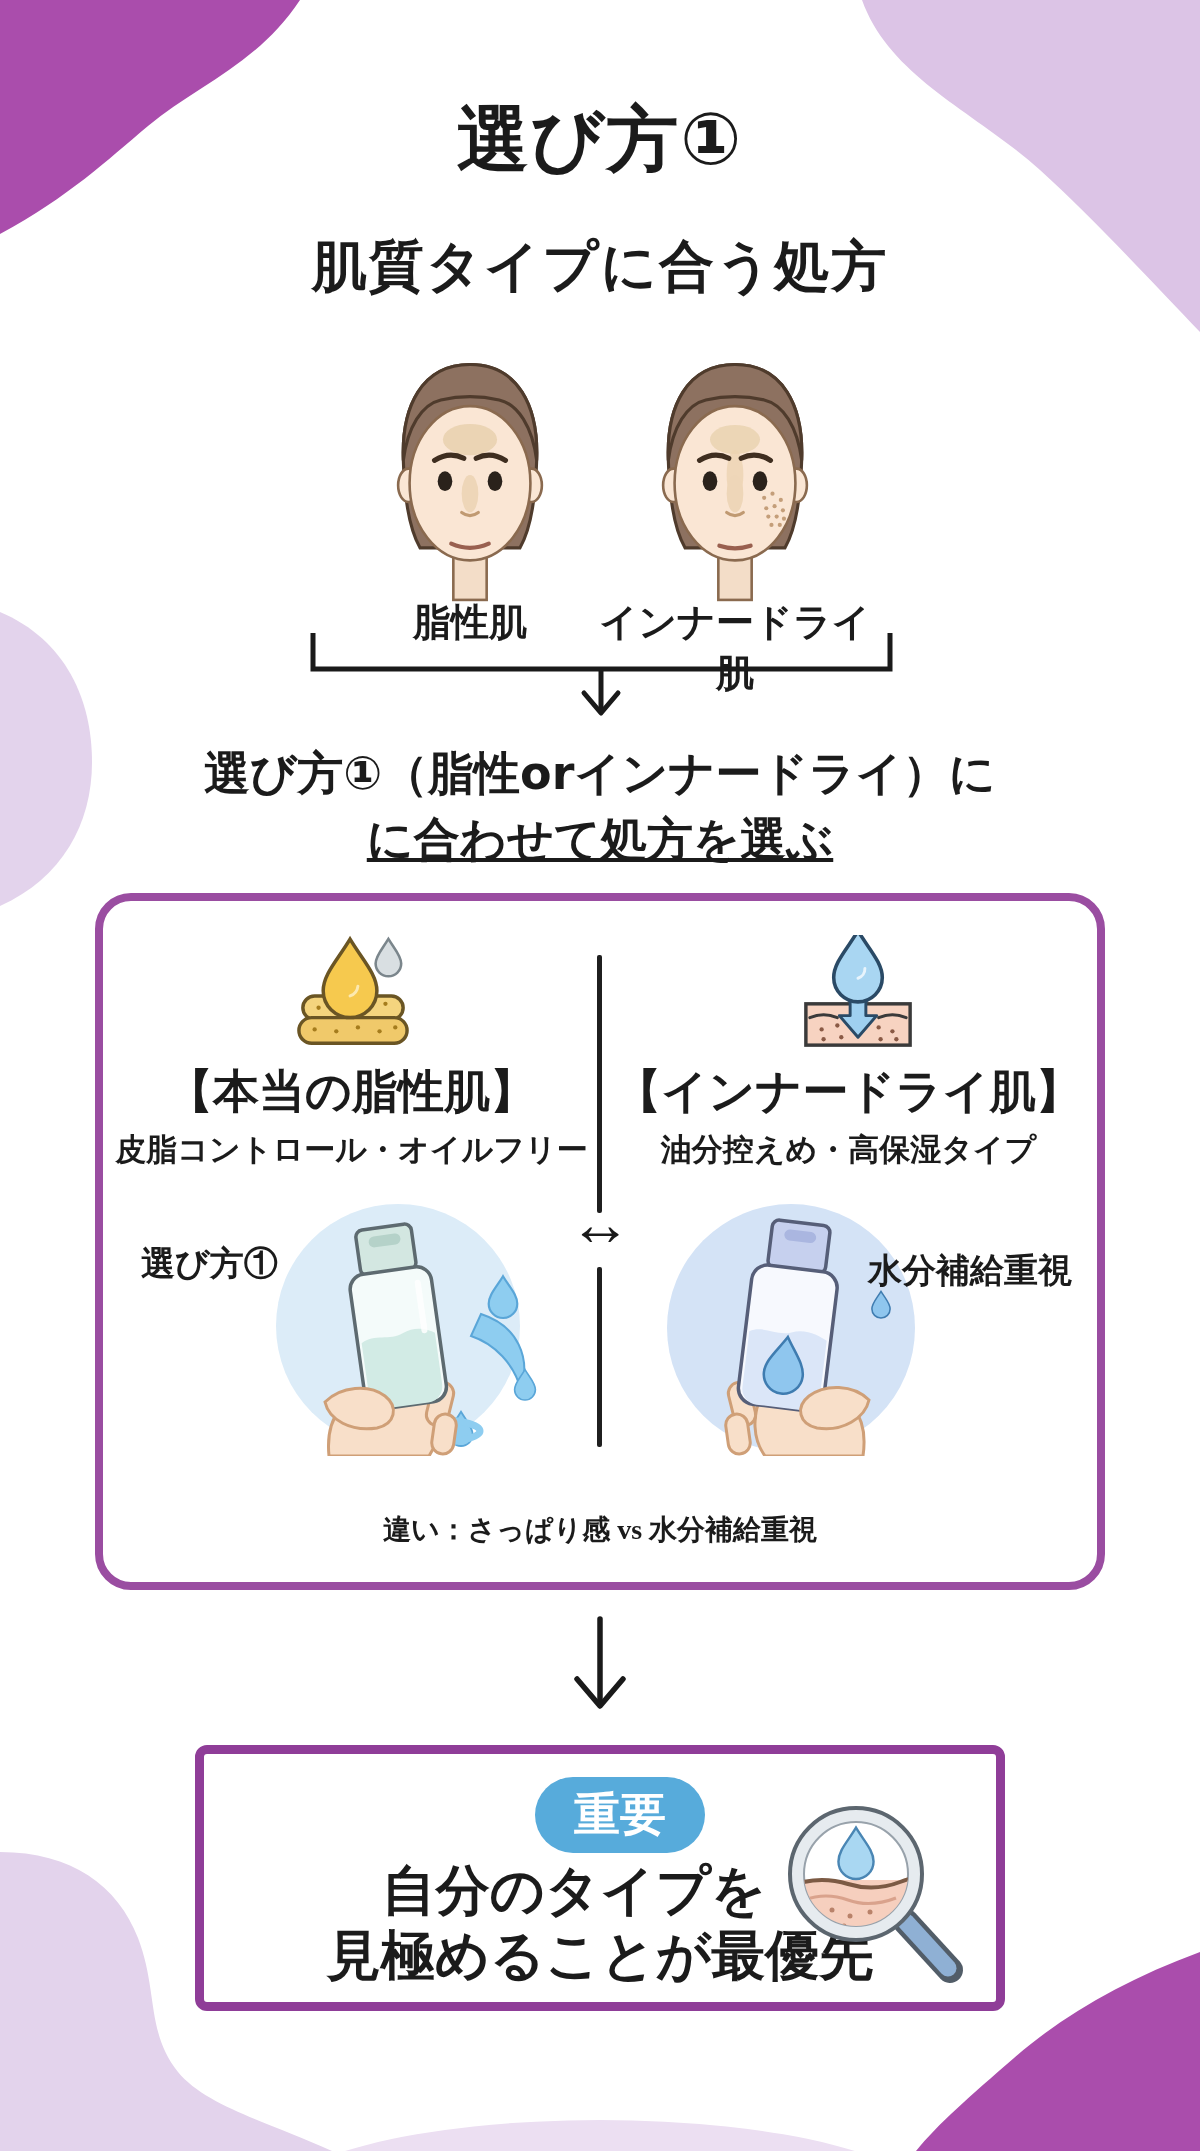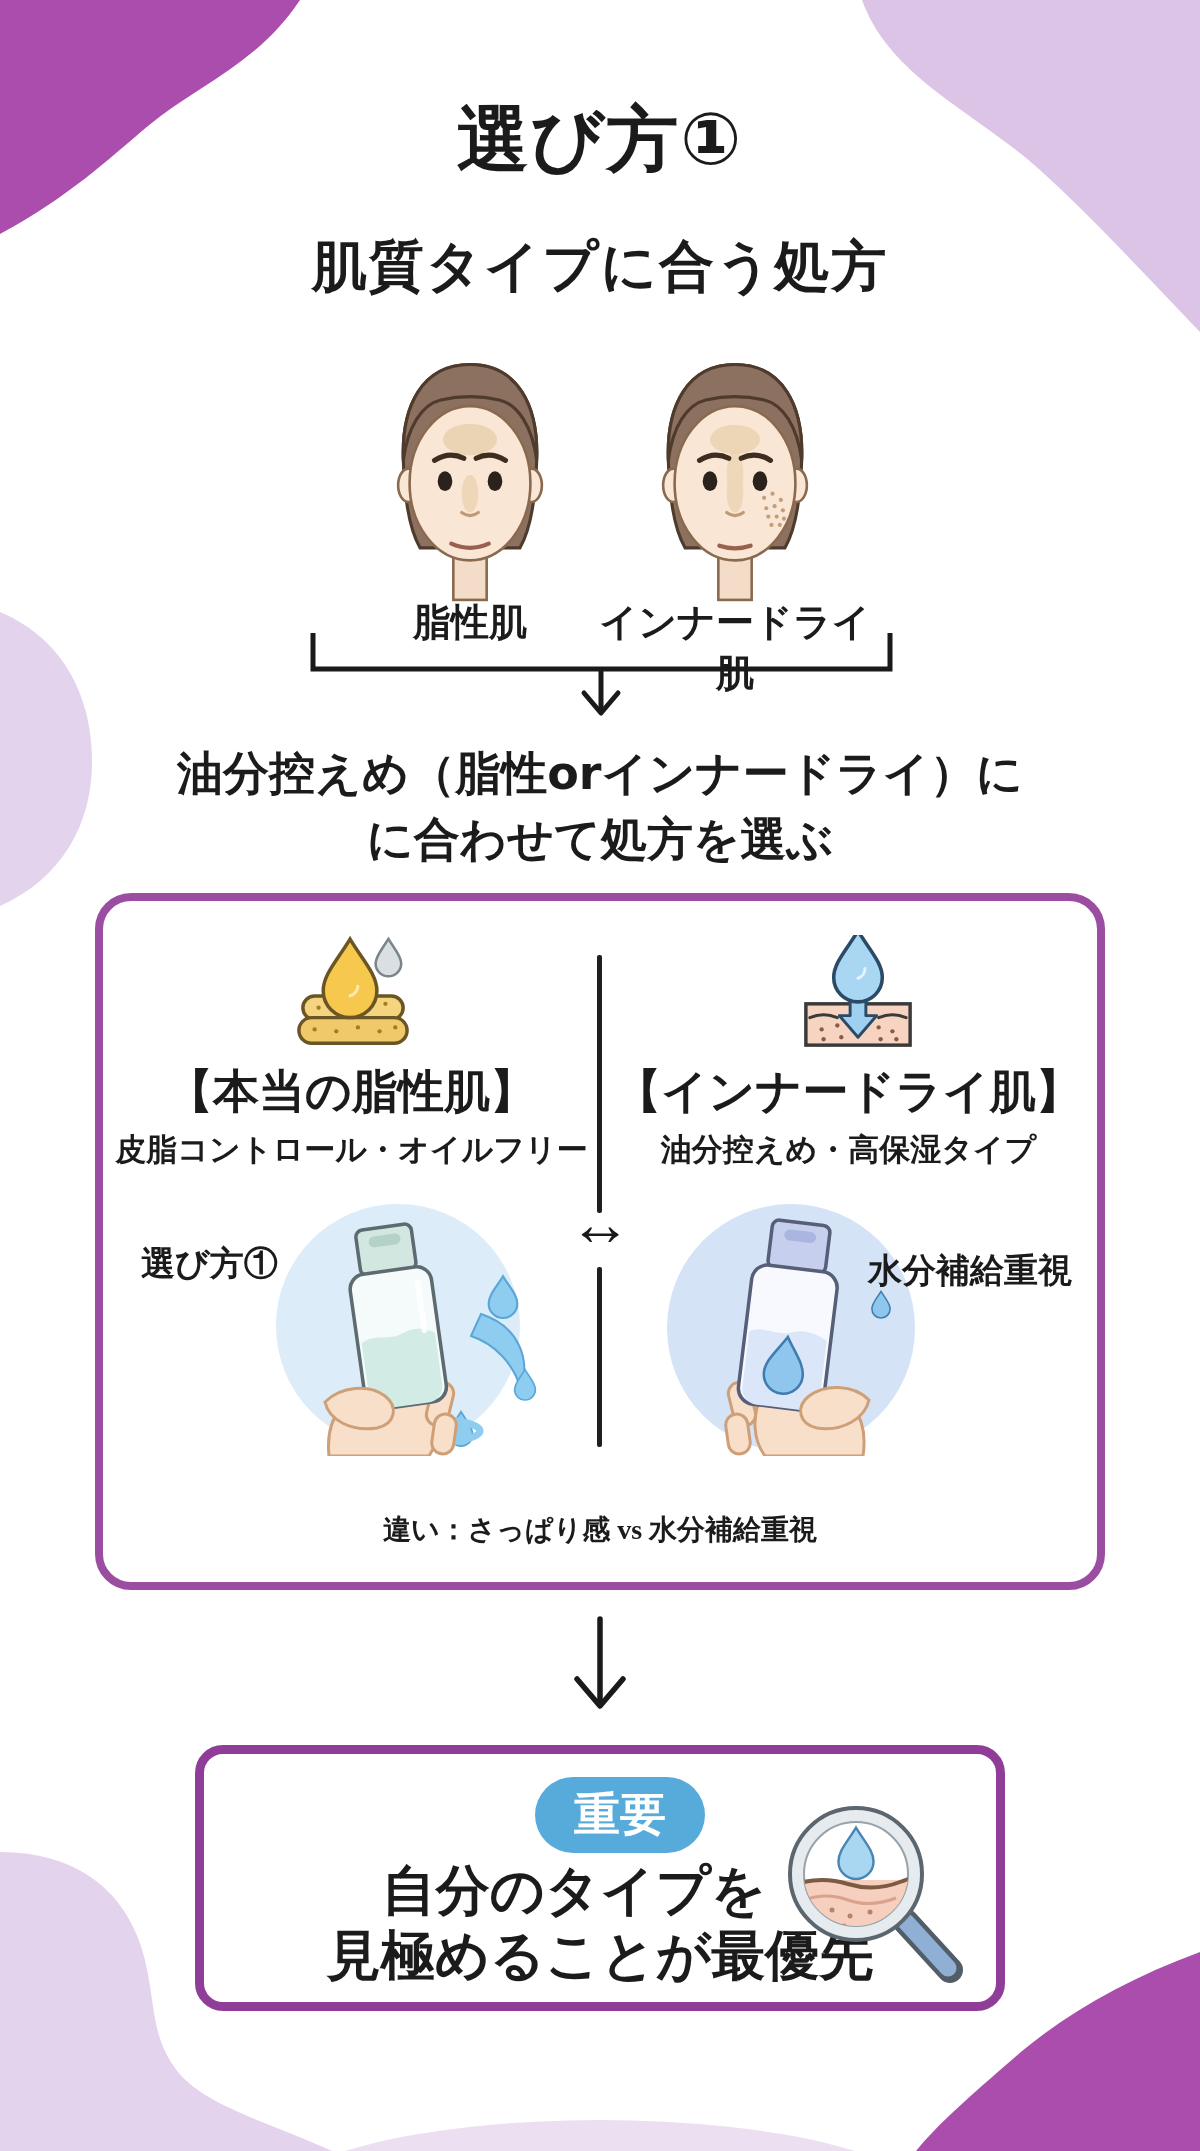--- a/index.html
+++ b/index.html
@@ -13,41 +13,41 @@
   .abs{position:absolute;}
   .ctr{left:0;right:0;text-align:center;}
   .title{font-weight:900;line-height:1.05;letter-spacing:2px;}
   .title.l1{top:102px;font-size:72px;}
   .title.l2{top:238px;font-size:55px;}
   .face-label{top:597px;font-size:38px;font-weight:800;text-align:center;}
   .face-label.left{left:345px;width:250px;}
   .face-label.right{left:585px;width:300px;}
   .instr{font-size:46px;font-weight:800;line-height:1.2;}
   .instr.l1{top:746px;}
-  .instr.l2{top:812px;}
+  .instr.l2{top:812px;text-decoration:underline;}
   .compare-box{
     left:95px;top:893px;width:1010px;height:697px;box-sizing:border-box;
     border:8px solid #9a4da1;border-radius:36px;background:#ffffff;font-family:Liberation Serif, serif;
   }
   .compare-box .inner{position:absolute;inset:0;}
   .col-head{top:160px;width:497px;text-align:center;font-size:46px;font-weight:900;}
   .col-sub{top:228px;width:497px;text-align:center;font-size:31px;font-weight:700;}
   .col-left{left:0;}
   .col-right{left:497px;text-align:center;}
   .divider{left:494px;width:5px;background:#1f1f1f;border-radius:2px;}
   .divider.seg1{top:54px;height:258px;}
   .divider.seg2{top:366px;height:180px;}
   .swap{left:447px;top:292px;width:100px;text-align:center;font-size:62px;font-weight:700;line-height:1;color:#1a1a1a;}
   .feel{font-size:34px;font-weight:800;}
   .feel.left{left:38px;top:340px;}
   .feel.right{left:765px;top:347px;}
   .box-footer{top:610px;left:0;right:0;text-align:center;font-size:28px;font-weight:900;}
   .importance-box{
     left:195px;top:1745px;width:810px;height:266px;box-sizing:border-box;
-    border:9px solid #8f3d98;border-radius:28px;background:#ffffff;
+    border:9px solid #8f3d98;border-radius:12px;background:#ffffff;
   }
   .badge{
     left:331px;top:23px;width:170px;height:76px;border-radius:40px;
     background:#57abdb;color:#ffffff;font-size:46px;font-weight:900;
     display:flex;align-items:center;justify-content:center;
   }
   .imp-line{font-size:54px;font-weight:900;text-align:center;line-height:1.1;}
   .imp-line.l1{left:10px;width:720px;top:107px;}
   .imp-line.l2{left:0;right:0;top:172px;}
 </style>
@@ -118,21 +118,21 @@
 
   <div class="abs face-label left">脂性肌</div>
   <div class="abs face-label right">インナードライ肌</div>
 
   <svg class="abs" style="left:300px;top:625px;width:600px;height:115px;" viewBox="0 0 600 115">
     <path d="M13 8 L13 44 L590 44 L590 8" fill="none" stroke="#1a1a1a" stroke-width="5"></path>
     <path d="M301 44 L301 86" fill="none" stroke="#1a1a1a" stroke-width="5"></path>
     <path d="M284 68 L301 88 L318 68" fill="none" stroke="#1a1a1a" stroke-width="5" stroke-linecap="round" stroke-linejoin="round"></path>
   </svg>
 
-  <div class="abs ctr instr l1">油分控えめ（脂性orインナードライ）に</div>
+  <div class="abs ctr instr l1">選び方①（脂性orインナードライ）に</div>
   <div class="abs ctr instr l2">に合わせて処方を選ぶ</div>
 
   <div class="abs compare-box">
     <div class="inner">
 
       <svg class="abs" style="left:185px;top:34px;width:130px;height:118px;" viewBox="0 0 130 120">
         <rect x="14" y="62" width="102" height="24" rx="12" fill="#f4d47e" stroke="#6a5524" stroke-width="3.5"></rect>
         <rect x="10" y="84" width="110" height="26" rx="13" fill="#f0c96a" stroke="#6a5524" stroke-width="3.5"></rect>
         <g fill="#a57c1d">
           <circle cx="30" cy="74" r="2.2"></circle>

